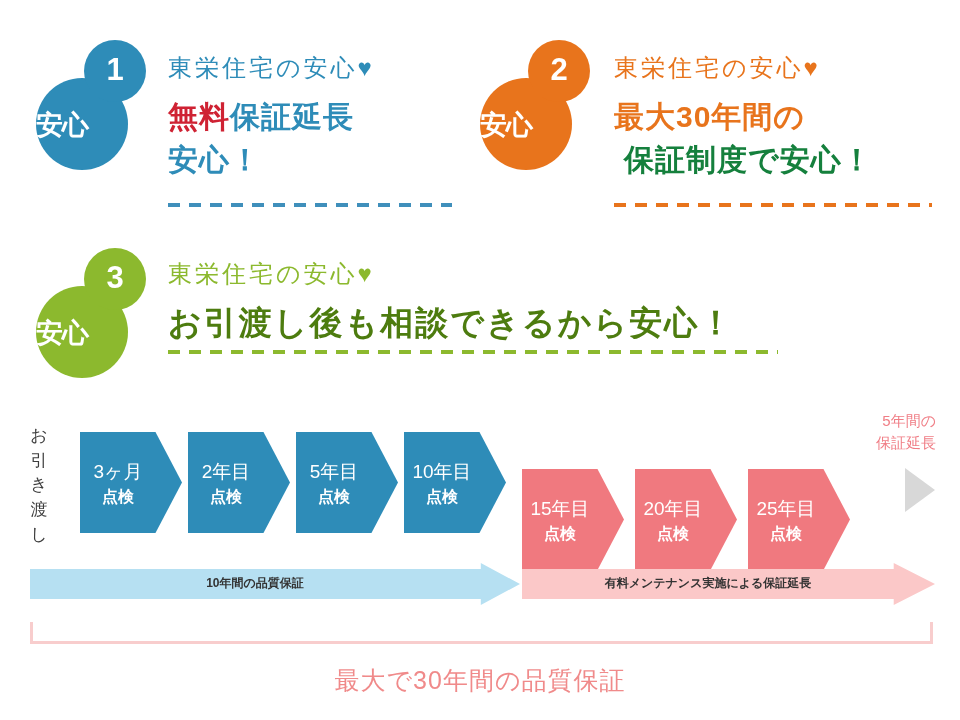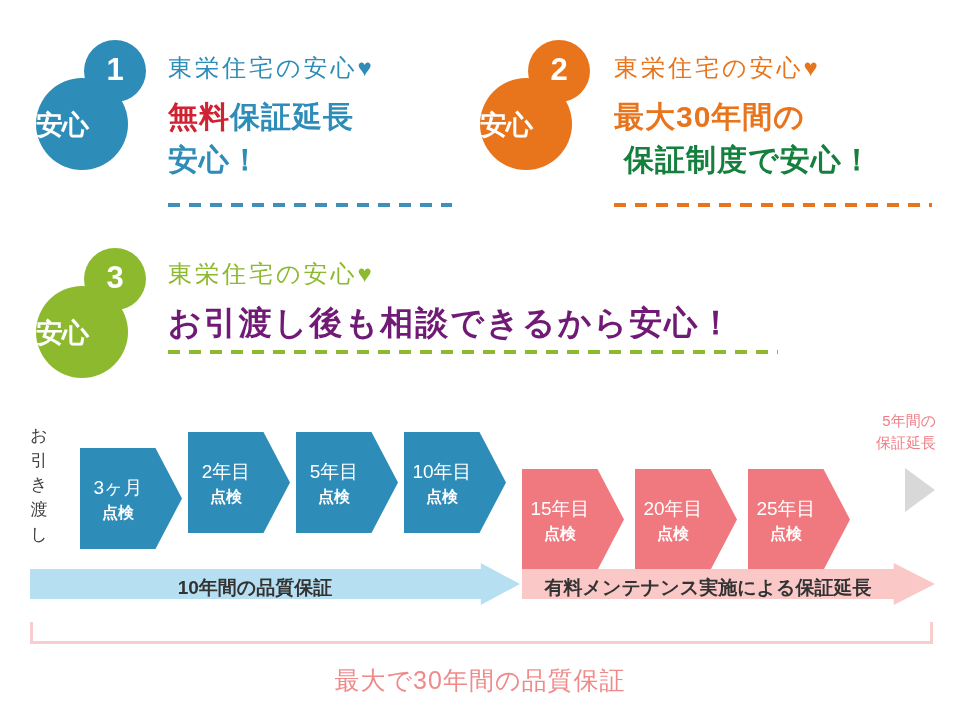--- a/index.html
+++ b/index.html
@@ -166,21 +166,21 @@
     line-height: 1.45;
   }
   .ext-note span { display: block; }
 
   
   .abar {
     position: absolute;
     top: 563px;
     height: 42px;
     color: #333333;
-    font-size: 19px;
+    font-size: 12px;
     font-weight: bold;
     letter-spacing: 0;
   }
   .abar .txt {
     position: absolute;
     top: 12px;
     text-align: center;
   }
   .abar-blue {
     left: 30px;
@@ -255,33 +255,33 @@
      background:repeating-linear-gradient(to right,#e8741c 0 12px,transparent 12px 21px);"></div>
 
 <div class="badge" style="left:36px; top:248px;">
   <div class="neck" style="background:#8cb92e;"></div>
   <div class="big" style="background:#8cb92e;"></div>
   <div class="small" style="background:#8cb92e;"></div>
   <div class="num">3</div>
   <div class="anshin">安心</div>
 </div>
 <div class="sec-sub" style="left:168px; top:258px; color:#8cb92e;">東栄住宅の安心♥</div>
-<div class="sec-main sec-main-lg" style="left:168px; top:300px; color:#701a75;">お引渡し後も相談できるから安心！</div>
+<div class="sec-main sec-main-lg" style="left:168px; top:300px; color:#4d7c0f;">お引渡し後も相談できるから安心！</div>
 <div class="dashes" style="left:168px; top:350px; width:610px;
      background:repeating-linear-gradient(to right,#8cb92e 0 12px,transparent 12px 21px);"></div>
 
 <div class="vlabel" style="left:26px; top:424px;">
   <span>お</span>
   <span>引</span>
   <span>き</span>
   <span>渡</span>
   <span>し</span>
 </div>
 
-<div class="chev chev-blue" style="left:80px;margin-top:16px;">
+<div class="chev chev-blue" style="left:80px;">
   <div class="l1">3ヶ月</div>
   <div class="l2">点検</div>
 </div>
 <div class="chev chev-blue" style="left:188px;">
   <div class="l1">2年目</div>
   <div class="l2">点検</div>
 </div>
 <div class="chev chev-blue" style="left:296px;">
   <div class="l1">5年目</div>
   <div class="l2">点検</div>

